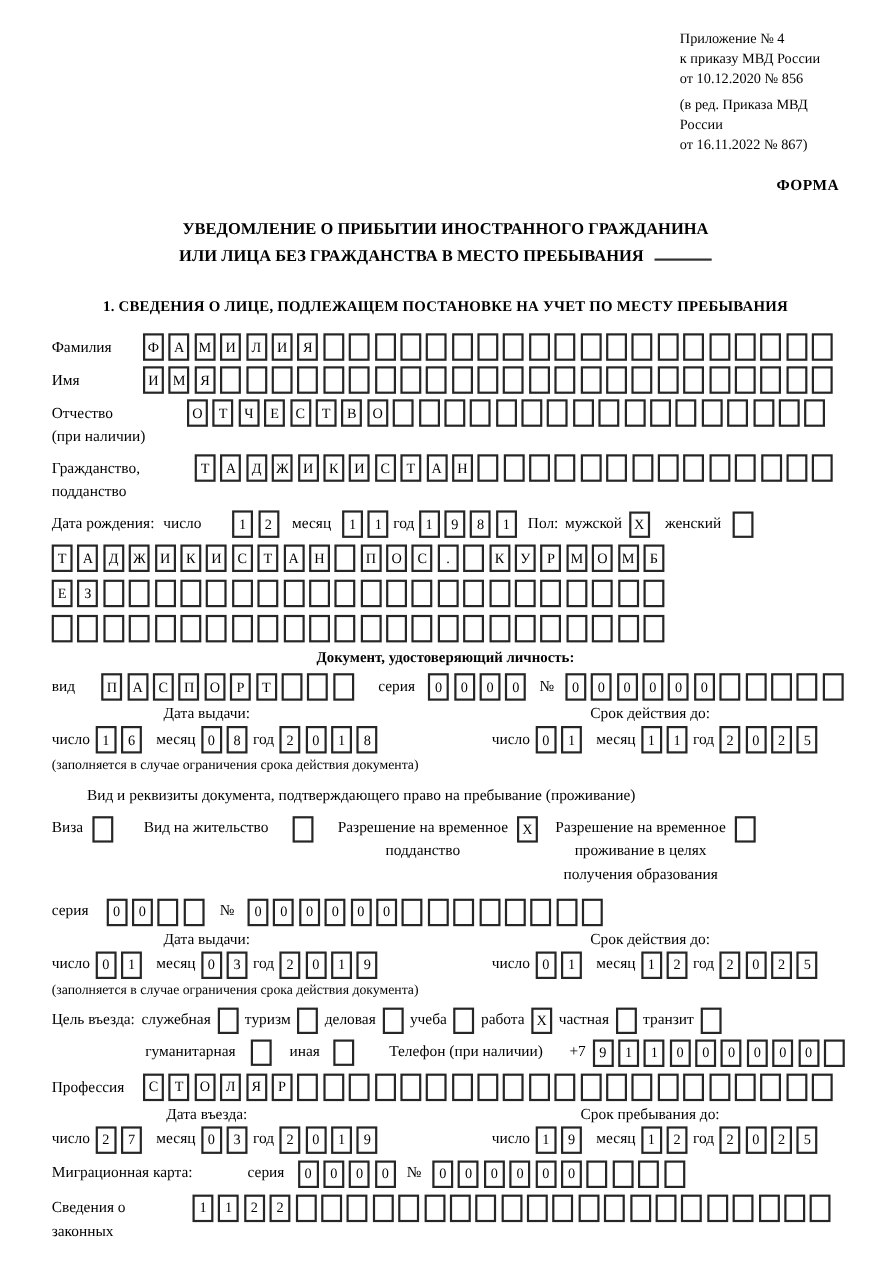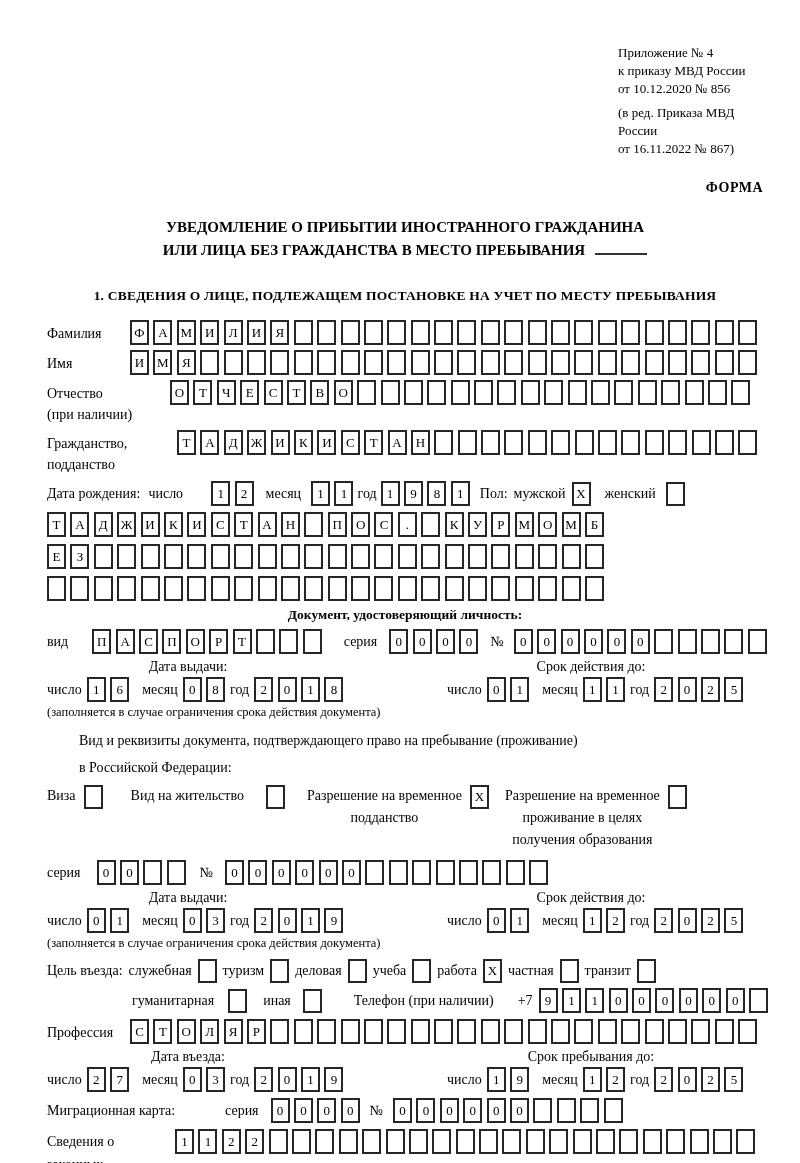--- a/index.html
+++ b/index.html
@@ -1,19 +1,19 @@
 <!DOCTYPE html>
 <html><head>
 <meta charset="utf-8">
 <style>
   html,body{margin:0;padding:0;background:#e8e8e8;}
   .page{
     width:800px;height:1163px;background:#ffffff;color:#000;
     font-family:"Liberation Serif","DejaVu Serif",serif;
-    box-sizing:border-box;padding:44px 37px 0 47px;
+    box-sizing:border-box;padding:26px 37px 0 47px;
     position:relative;overflow:hidden;margin:0 auto;
   }
   .appendix{margin-left:571px;font-size:13px;line-height:1.38;}
   .appendix .amend{margin-top:6px;}
   .forma{font-weight:bold;font-size:14px;text-align:right;margin-top:22px;letter-spacing:.5px;}
   .title{font-weight:bold;font-size:15px;text-align:center;margin-top:20px;line-height:1.55;}
   .blankline{display:inline-block;width:52px;border-bottom:2px solid #333;height:14px;margin-left:10px;}
   .sec-heading{font-weight:bold;font-size:13.5px;text-align:center;margin-top:26px;margin-bottom:16px;letter-spacing:.2px;}
   .row{display:flex;align-items:flex-start;margin-bottom:5px;font-size:14px;}
   .lblcol{flex:0 0 auto;line-height:1.5;padding-top:3px;}
@@ -397,21 +397,20 @@
             <span class="cell">2</span>
             <span class="cell">5</span>
           </span>
       </div>
     </div>
   </div>
   <div class="note">(заполняется в случае ограничения срока действия документа)</div>
 
   <div class="intro">
     <div>Вид и реквизиты документа, подтверждающего право на пребывание (проживание)</div>
-    <div>в Российской Федерации:</div>
   </div>
 
   <div class="optrow">
     <div class="opt">
       <span class="optlabel">Виза</span>
       <span class="chk"></span>
     </div>
     <div class="opt" style="margin-left:18px">
       <span class="optlabel">Вид на жительство</span>
       <span class="chk" style="margin-left:14px"></span>

